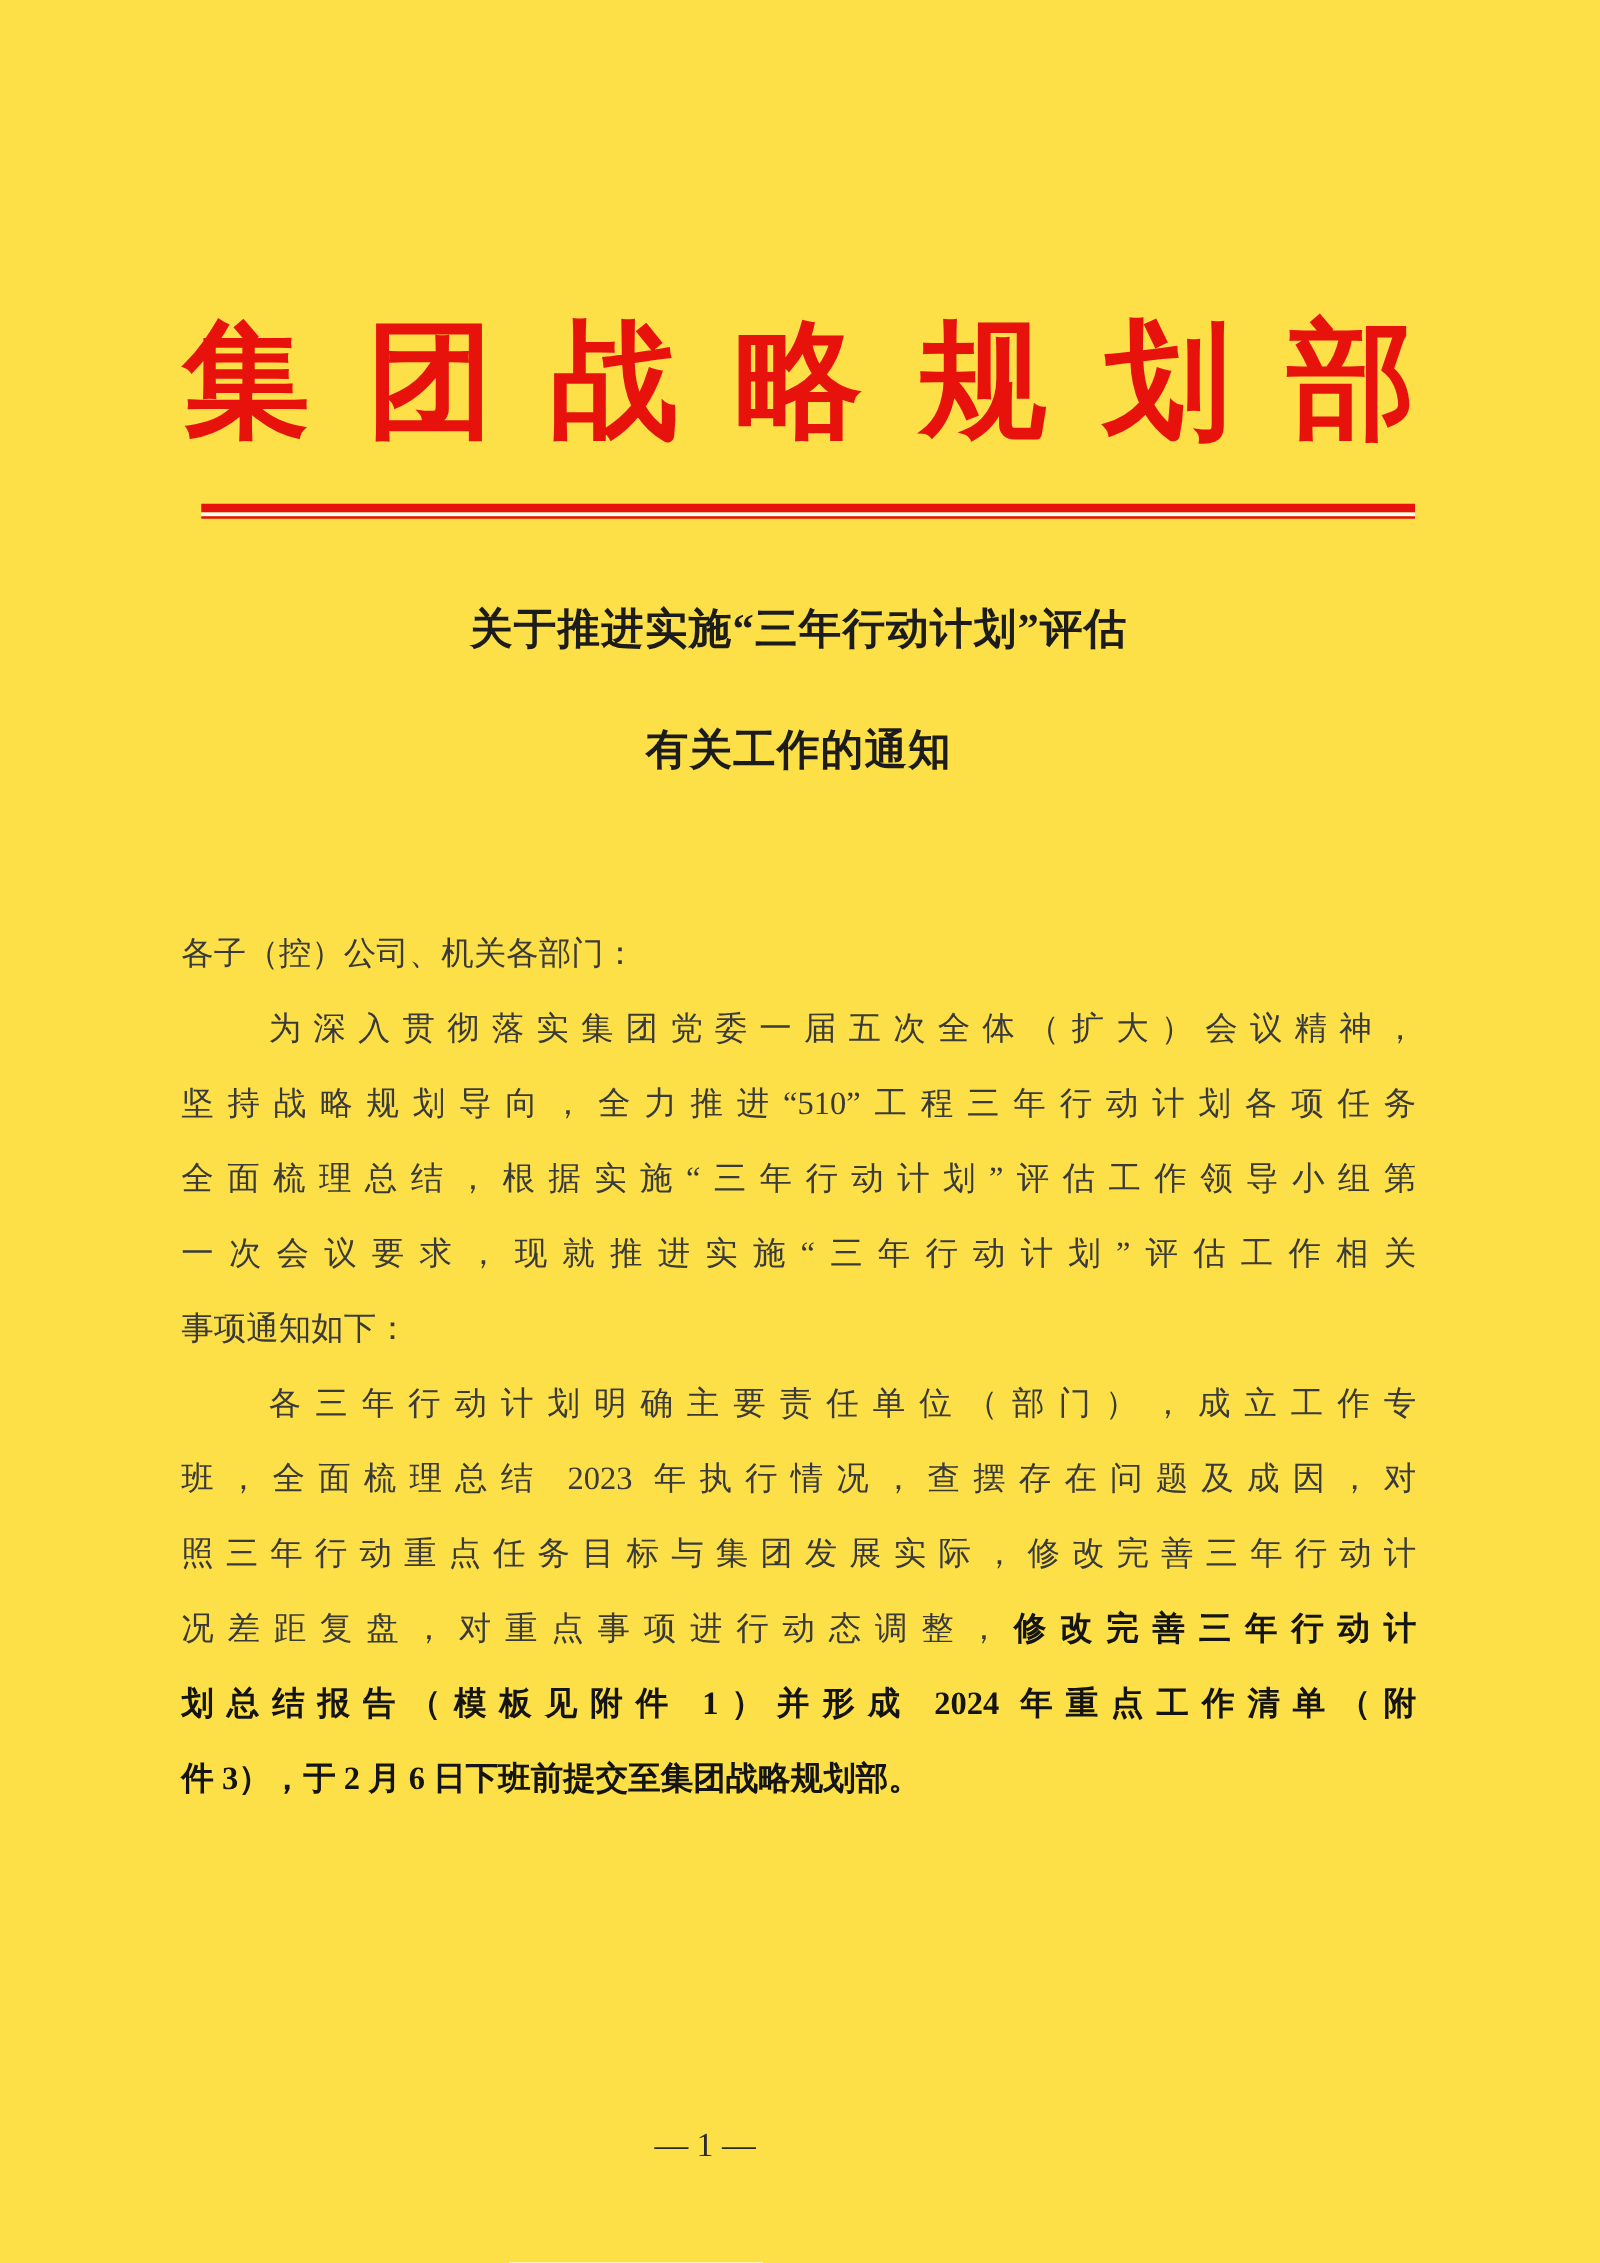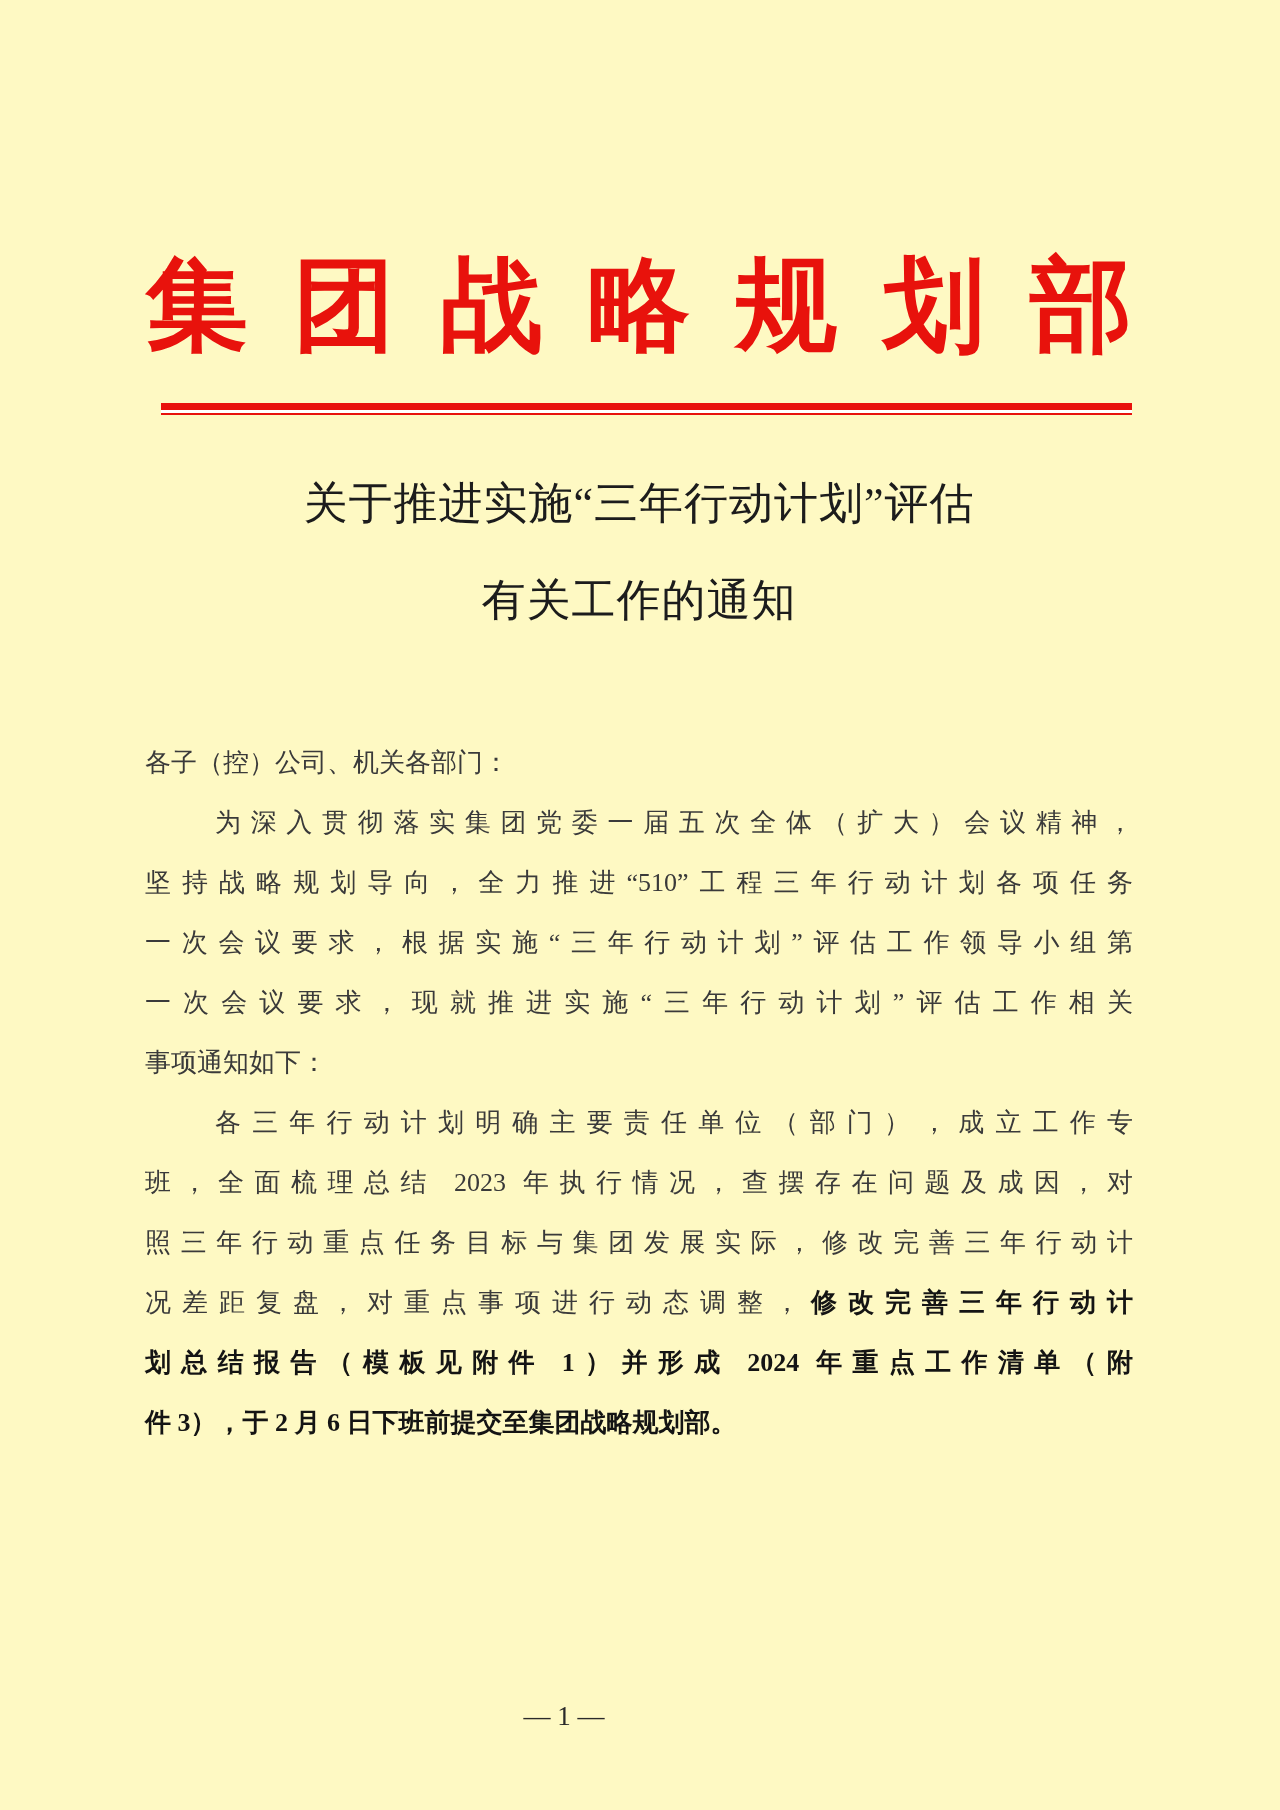--- a/index.html
+++ b/index.html
@@ -1,20 +1,20 @@
 <!DOCTYPE html>
 <html><head>
 <meta charset="utf-8">
 <style>
   html, body { margin: 0; padding: 0; background: #ffffff; }
   .page {
     position: relative;
     width: 1280px;
     height: 1810px;
-    background: #fef9c3;
+    background: #fde047;
     overflow: hidden;
     font-family: "Liberation Serif", serif;
   }
   
   .dept {
     position: absolute;
     top: 252px;
     left: 146px;
     width: 986px;
     font-family: "Liberation Serif", serif;
@@ -37,22 +37,22 @@
   .rule-gap   { height: 3px; background: #ffffff; }
   .rule-thin  { height: 2px; background: #e8120c; }
   
   .doc-title {
     position: absolute;
     top: 455px;
     left: 145px;
     width: 988px;
     text-align: center;
     font-family: "Liberation Serif", serif;
-    font-weight: 400;
-    font-size: 44px;
+    font-weight: 700;
+    font-size: 34px;
     line-height: 97px;
     color: #1c1c1c;
     letter-spacing: 1px;
   }
   
   .doc-body {
     position: absolute;
     top: 733px;
     left: 145px;
     width: 988px;
@@ -108,21 +108,21 @@
   </div>
 
   <div class="doc-body">
 
     <div class="bline">各子（控）公司、机关各部门：</div>
 
     <div class="bline j ind">为深入贯彻落实集团党委一届五次全体（扩大）会议精神，</div>
 
     <div class="bline j">坚持战略规划导向，全力推进“510”工程三年行动计划各项任务</div>
 
-    <div class="bline j">一次会议要求，根据实施“三年行动计划”评估工作领导小组第</div>
+    <div class="bline j">全面梳理总结，根据实施“三年行动计划”评估工作领导小组第</div>
 
     <div class="bline j">一次会议要求，现就推进实施“三年行动计划”评估工作相关</div>
 
     <div class="bline">事项通知如下：</div>
 
 
     <div class="bline j ind">各三年行动计划明确主要责任单位（部门），成立工作专</div>
 
     <div class="bline j">班，全面梳理总结 2023 年执行情况，查摆存在问题及成因，对</div>
 

